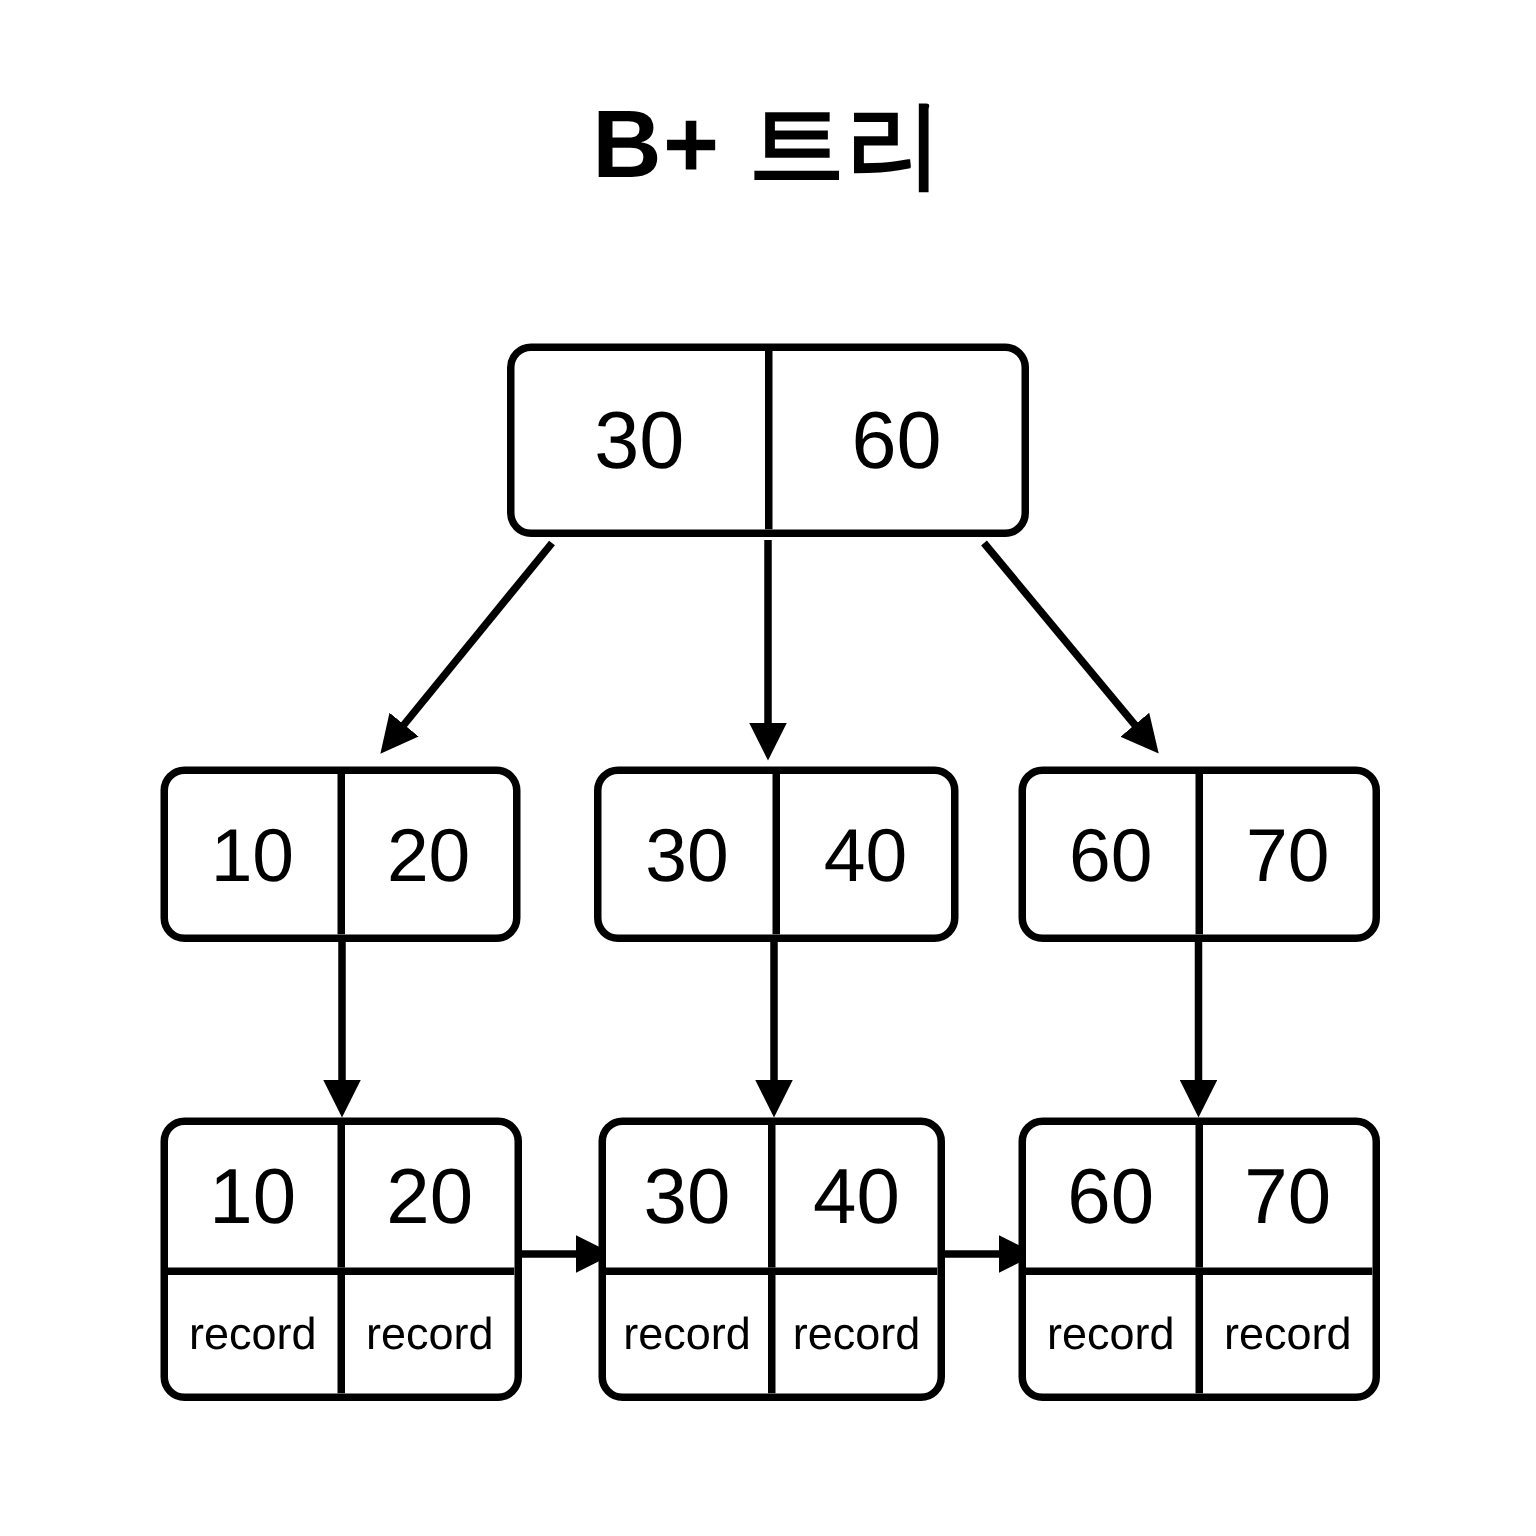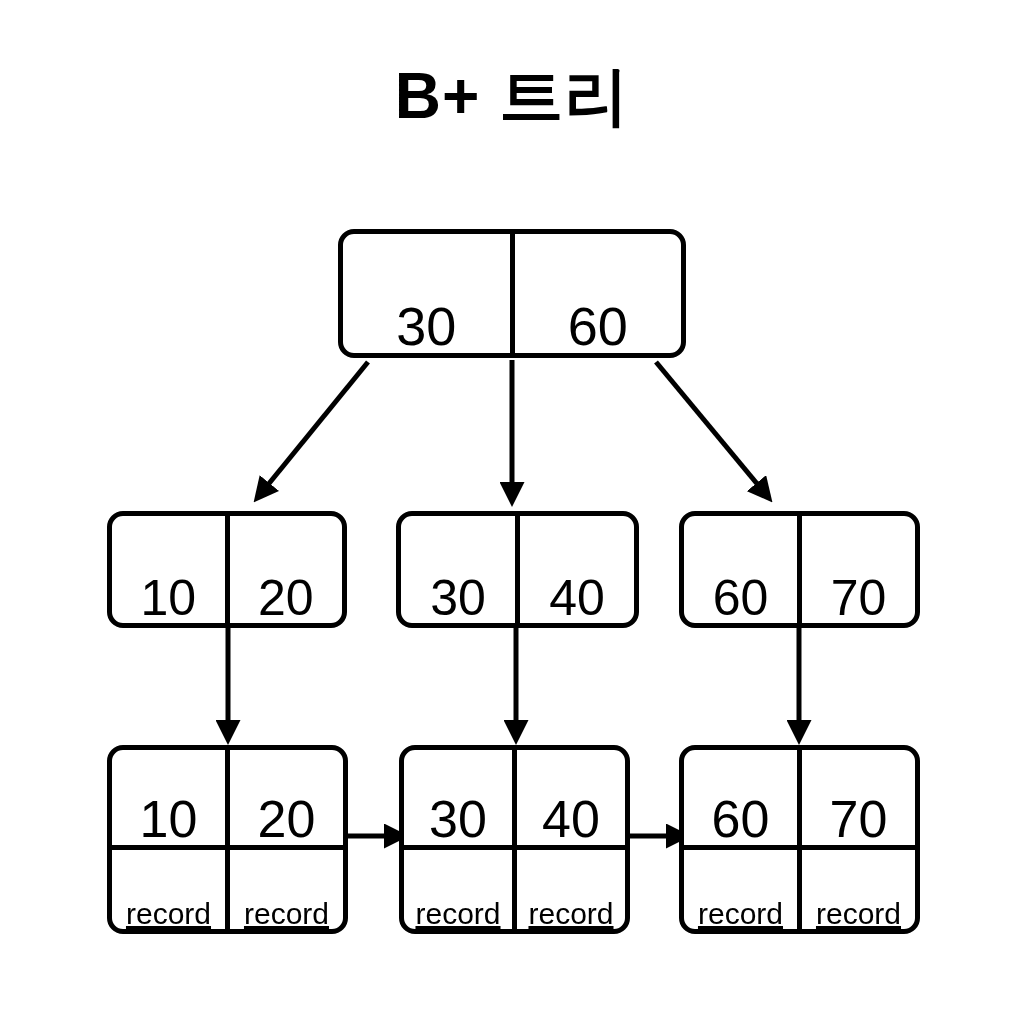--- a/index.html
+++ b/index.html
@@ -47,21 +47,21 @@
     display: flex;
     flex-direction: row;
     flex: 1 1 auto;
   }
   .node-row.keys {
     flex: 1 1 auto;
   }
   .cell {
     flex: 1 1 0;
     display: flex;
-    align-items: flex-end;
+    align-items: center;
     justify-content: center;
     box-sizing: border-box;
     line-height: 1;
   }
   .cell + .cell {
     border-left: 5px solid #000000;
   }
   .node-row.records {
     border-top: 5px solid #000000;
   }
@@ -91,21 +91,21 @@
   .internal .key-text { font-size: 50px; }
   
   .leaf {
     top: 745px;
     height: 189px;
   }
   #leaf-0 { left: 107px; width: 241px; }
   #leaf-1 { left: 399px; width: 231px; }
   #leaf-2 { left: 679px; width: 241px; }
   .leaf .node-row.keys { flex: 0 0 95px; }
-  .leaf .node-row.records { flex: 1 1 auto; text-decoration: underline; }
+  .leaf .node-row.records { flex: 1 1 auto; }
   .leaf .key-text { font-size: 52px; }
   
   #connectors {
     position: absolute;
     left: 0;
     top: 0;
     width: 1024px;
     height: 1024px;
     pointer-events: none;
   }

